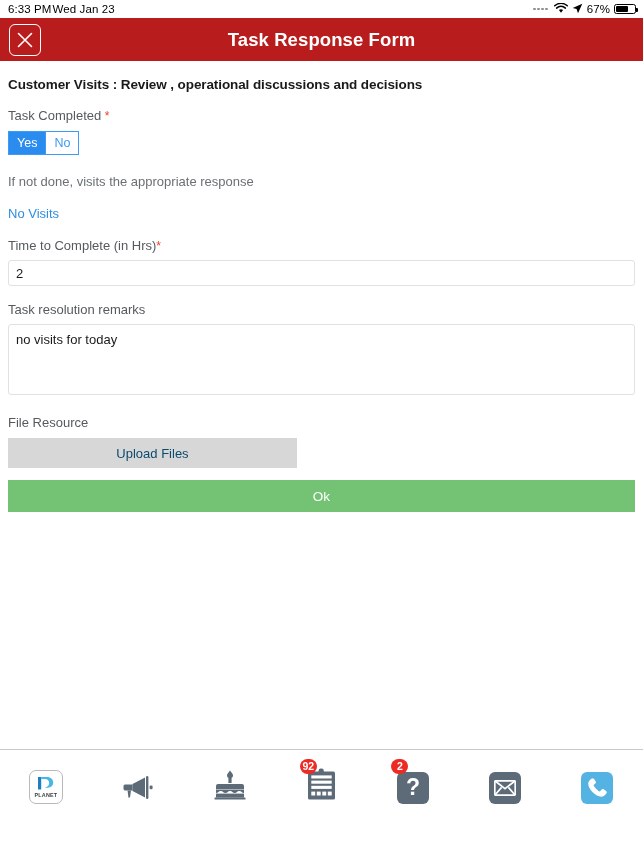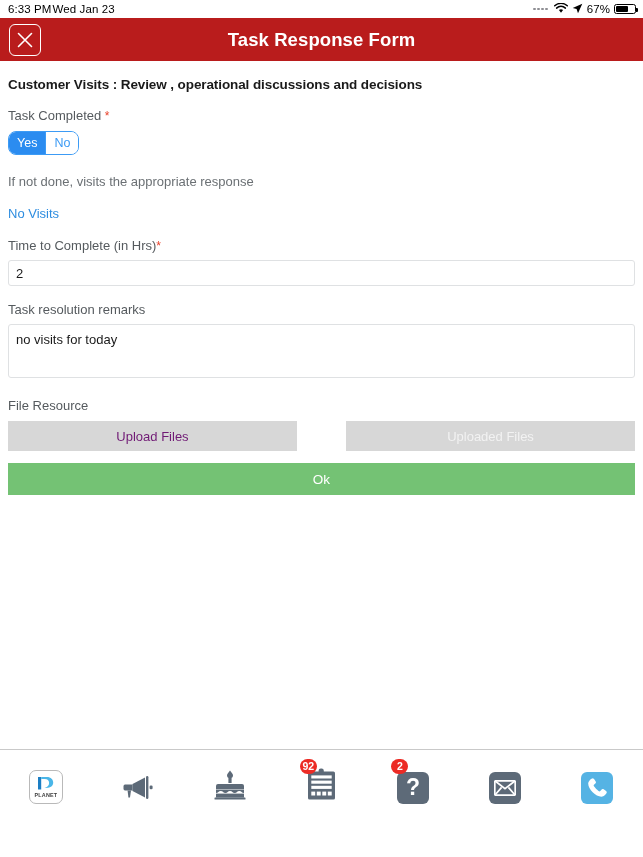--- a/index.html
+++ b/index.html
@@ -115,21 +115,21 @@
     color: #555a5e;
     margin-top: 16px;
   }
   .req { color: #e8422b; font-size: 12px; }
 
   
   .segmented {
     margin-top: 8px;
     display: inline-flex;
     border: 1px solid #3c9bf5;
-    border-radius: 8px;
+    border-radius: 0;
     overflow: hidden;
     height: 24px;
   }
   .seg {
     min-width: 30px;
     padding: 0 8px;
     display: flex;
     align-items: center;
     justify-content: center;
     font-size: 12.5px;
@@ -163,21 +163,21 @@
     font-size: 13px;
     color: #1a1a1a;
     padding: 0 7px;
     font-family: "Liberation Sans", sans-serif;
     display: flex;
     align-items: center;
   }
   .textarea {
     margin-top: 7px;
     width: 627px;
-    height: 54px;
+    height: 71px;
     border: 1px solid #dfe1e3;
     border-radius: 3px;
     background: #ffffff;
     font-size: 13px;
     color: #1a1a1a;
     padding: 7px;
     font-family: "Liberation Sans", sans-serif;
     line-height: 1.25;
     resize: none;
   }
@@ -188,21 +188,21 @@
     display: flex;
   }
   .file-btn {
     width: 289px;
     height: 30px;
     background: #d7d7d7;
     display: flex;
     align-items: center;
     justify-content: center;
     font-size: 13px;
-    color: #701a75;
+    color: #0c4a6e;
     cursor: pointer;
     border: none;
     font-family: "Liberation Sans", sans-serif;
   }
   .file-btn.disabled { color: #f2f2f2; cursor: default; }
   .file-spacer { width: 49px; }
 
   .ok-btn {
     margin-top: 12px;
     width: 627px;
@@ -350,21 +350,20 @@
   <div class="text-input">2</div>
 
   <div class="field-label">Task resolution remarks</div>
   <textarea class="textarea" placeholder="" style="">no visits for today</textarea>
 
   <div class="field-label">File Resource</div>
 
   <div class="file-row">
     <button class="file-btn">Upload Files</button>
     <div class="file-spacer"></div>
-    <button class="file-btn disabled">Uploaded Files</button>
   </div>
 
   <button class="ok-btn">Ok</button>
 
   
   <div class="tabbar">
 
     <div class="tab">
       <div class="planet-logo">
         <svg width="19" height="15" viewBox="0 0 19 15">

